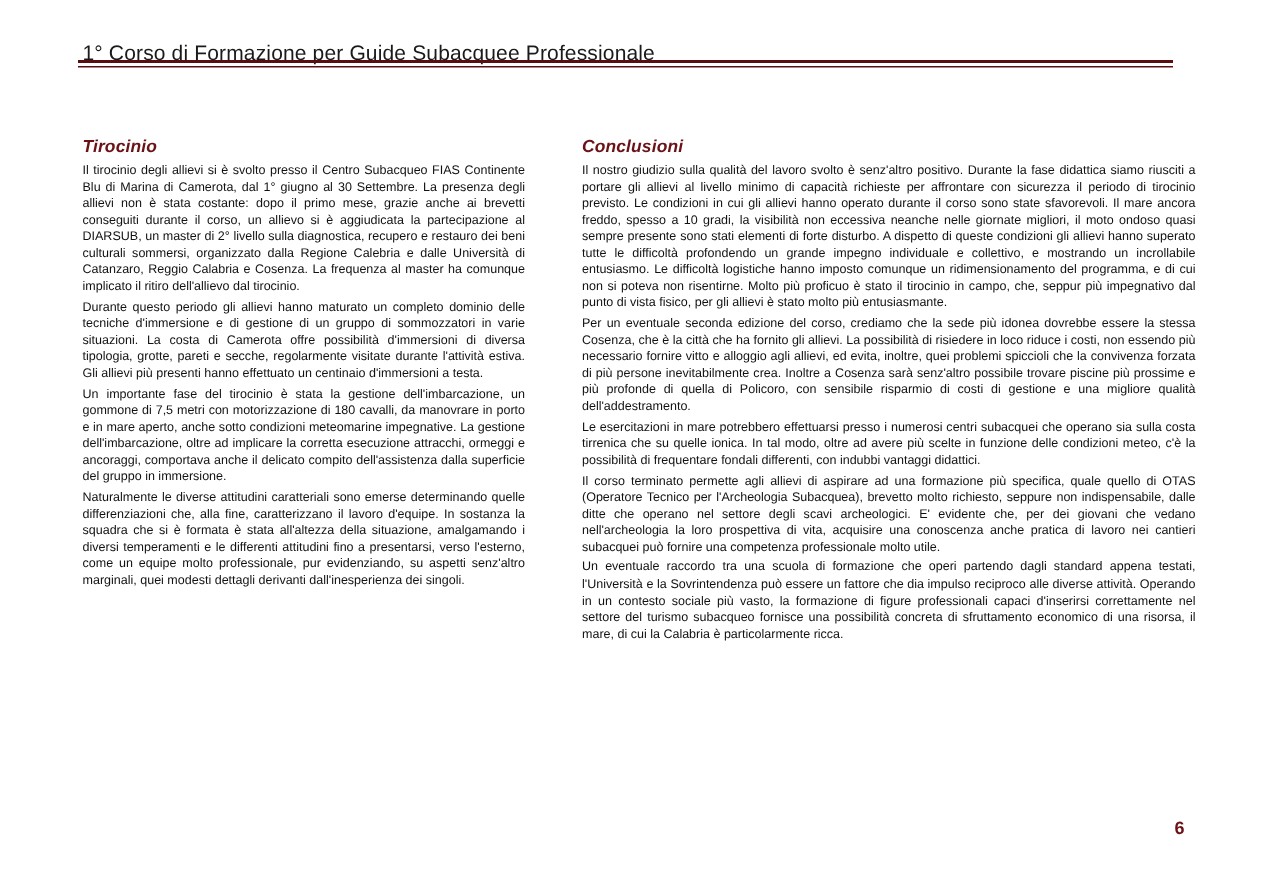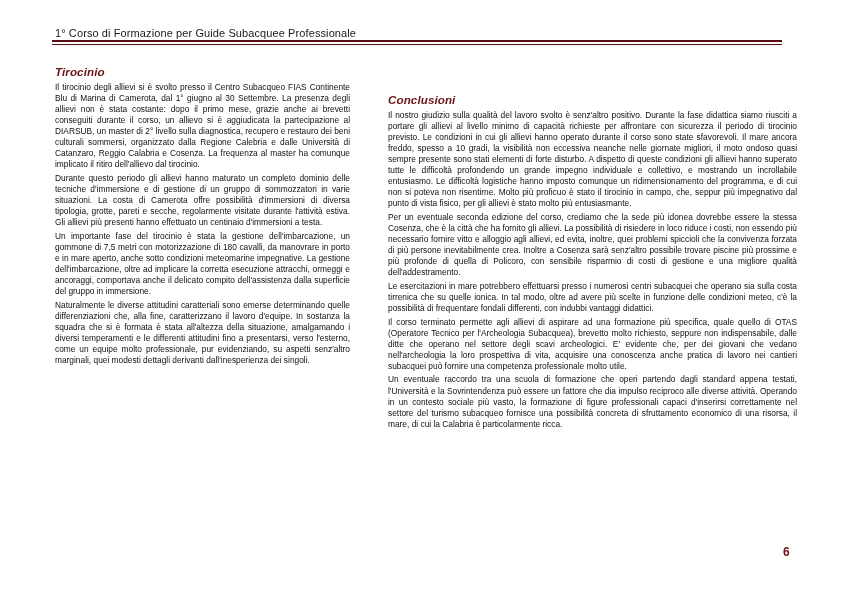--- a/index.html
+++ b/index.html
@@ -1,24 +1,24 @@
 <!DOCTYPE html>
 <html><head>
 <meta charset="utf-8">
 <style>
   html, body { margin: 0; padding: 0; background: #ffffff; }
   body { width: 842px; height: 595px; position: relative; overflow: hidden;
          font-family: "Liberation Sans", sans-serif; color: #111; }
-  .running-header { position: absolute; left: 55px; top: 27px; font-size: 11px;
+  .running-header { position: absolute; left: 55px; top: 27px; font-size: 14px;
          color: #1a1a1a; letter-spacing: 0.1px; white-space: nowrap; }
   .rule-thick { position: absolute; left: 52px; top: 40px; width: 730px; height: 2px; background: #5a0e12; }
   .rule-thin { position: absolute; left: 52px; top: 44px; width: 730px; height: 1px; background: #5a0e12; }
-  .column { position: absolute; top: 65px; }
+  .column { position: absolute; top: 91px; }
   .col-left { left: 55px; width: 295px; }
-  .col-right { left: 388px; width: 409px; margin-top: 28px; }
+  .col-right { left: 388px; width: 409px; }
   .heading { font-weight: bold; font-style: italic; color: #6b1216; font-size: 11.6px;
          margin: 0 0 4px 0; letter-spacing: 0.1px; }
   .para { font-size: 8.35px; line-height: 11.05px; text-align: justify; margin: 0 0 2.6px 0;
          color: #111; }
   .page-number { position: absolute; left: 783px; top: 545px; font-size: 12px;
          font-weight: bold; color: #6b1216; }
 </style>
 </head>
 <body>
 

